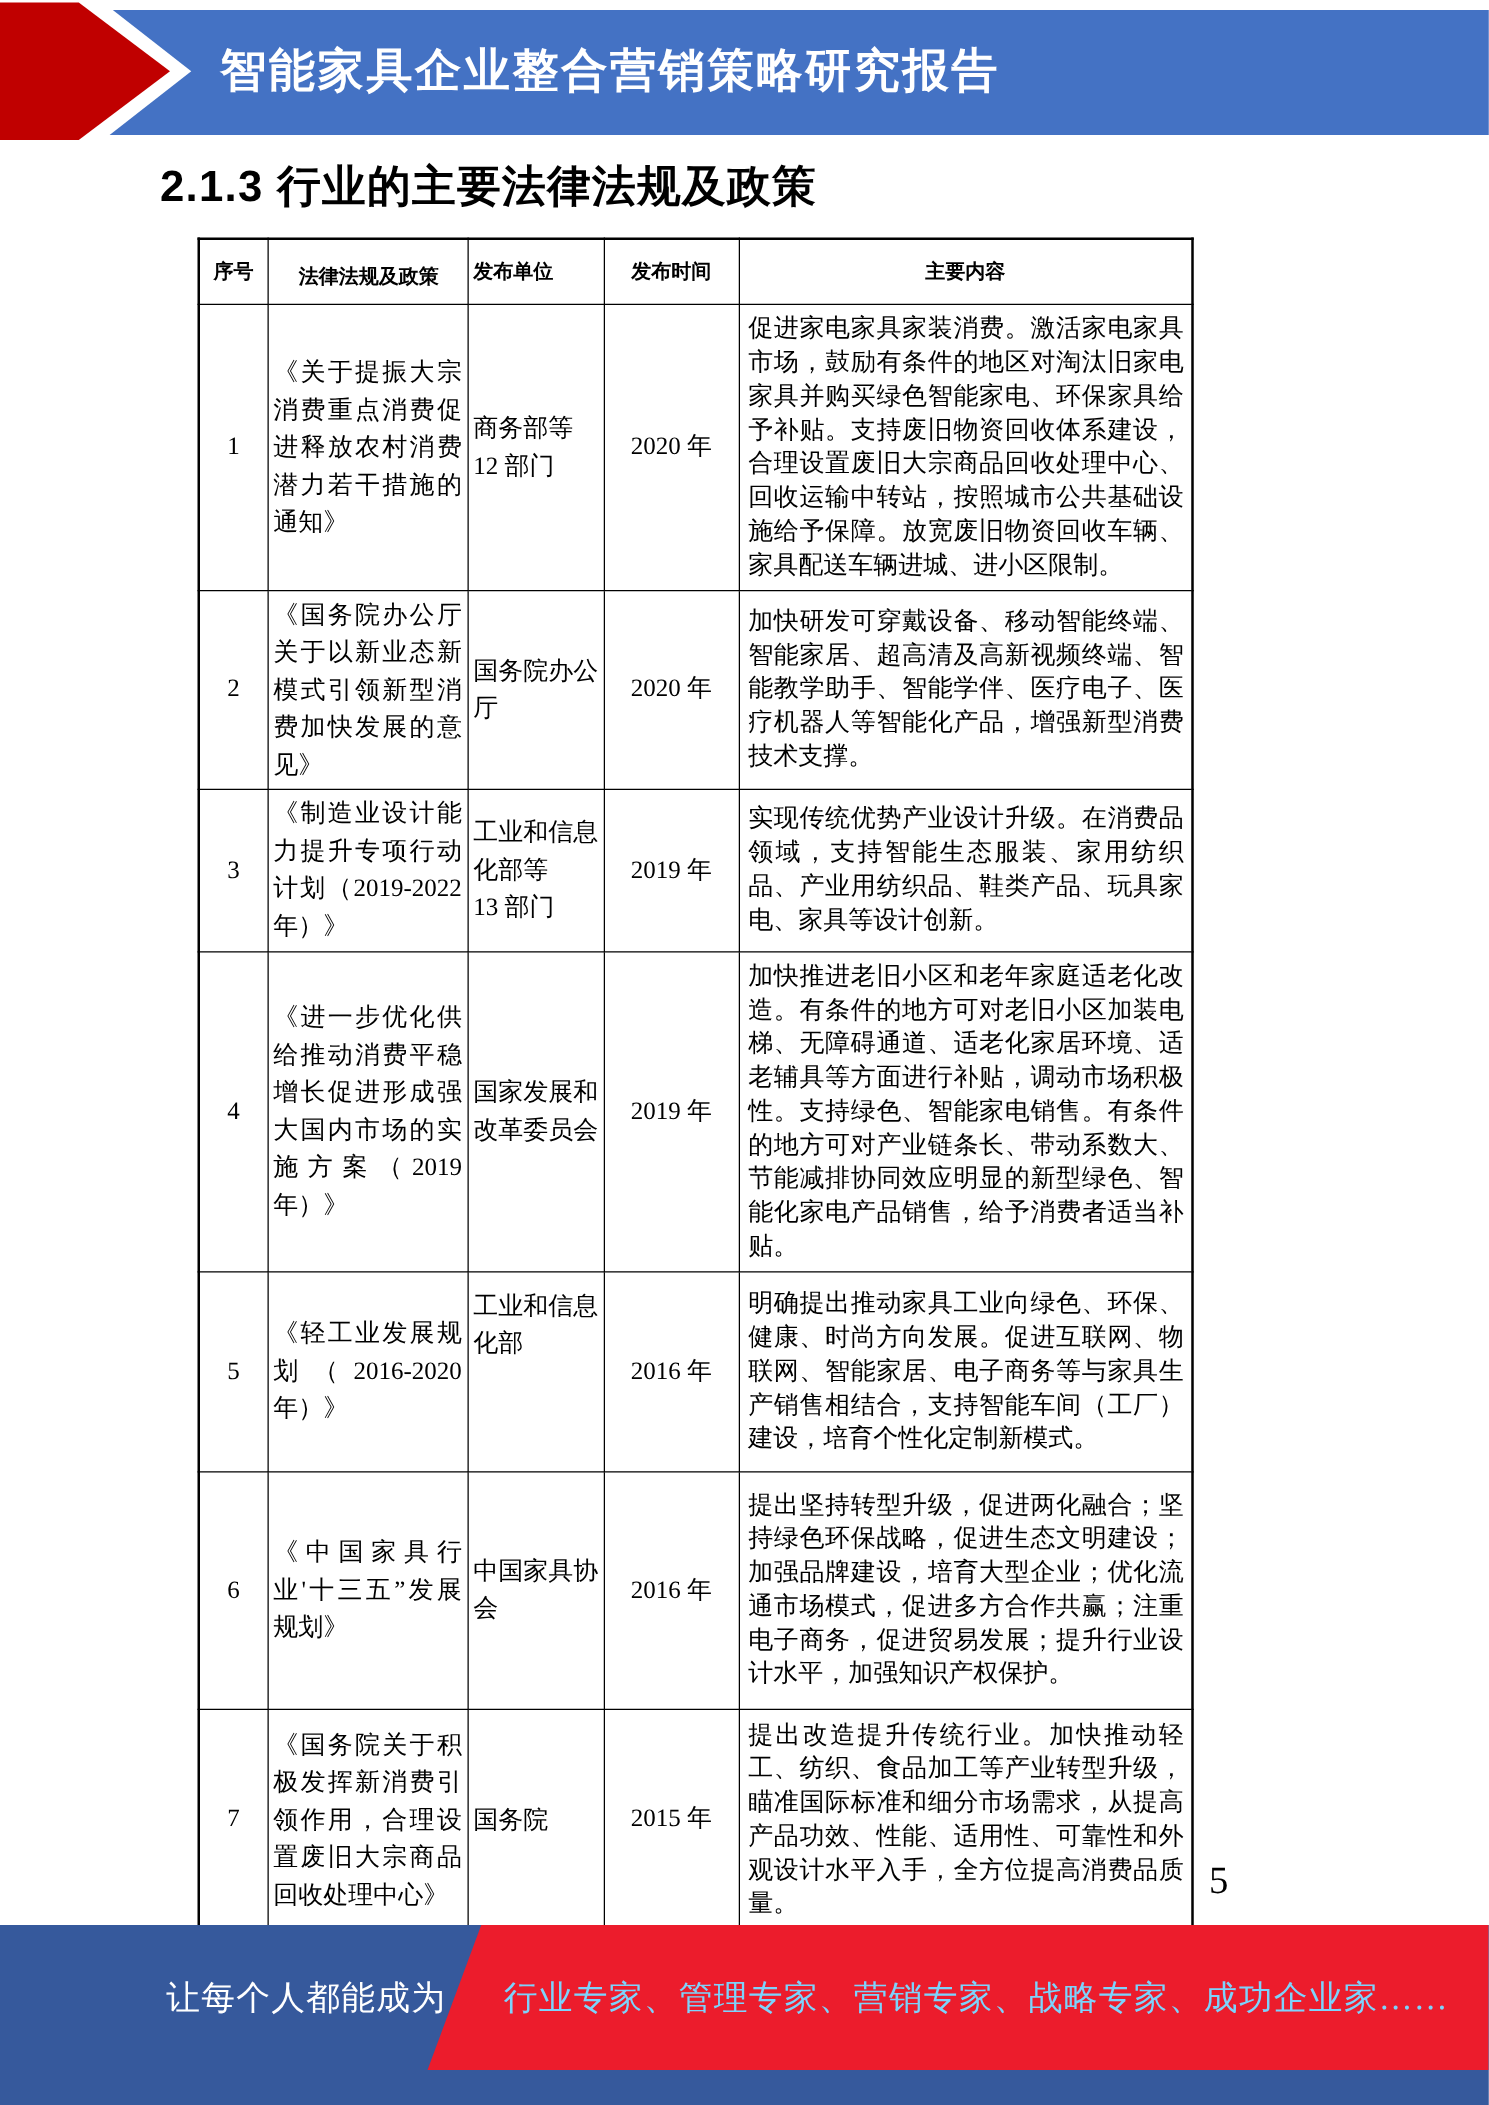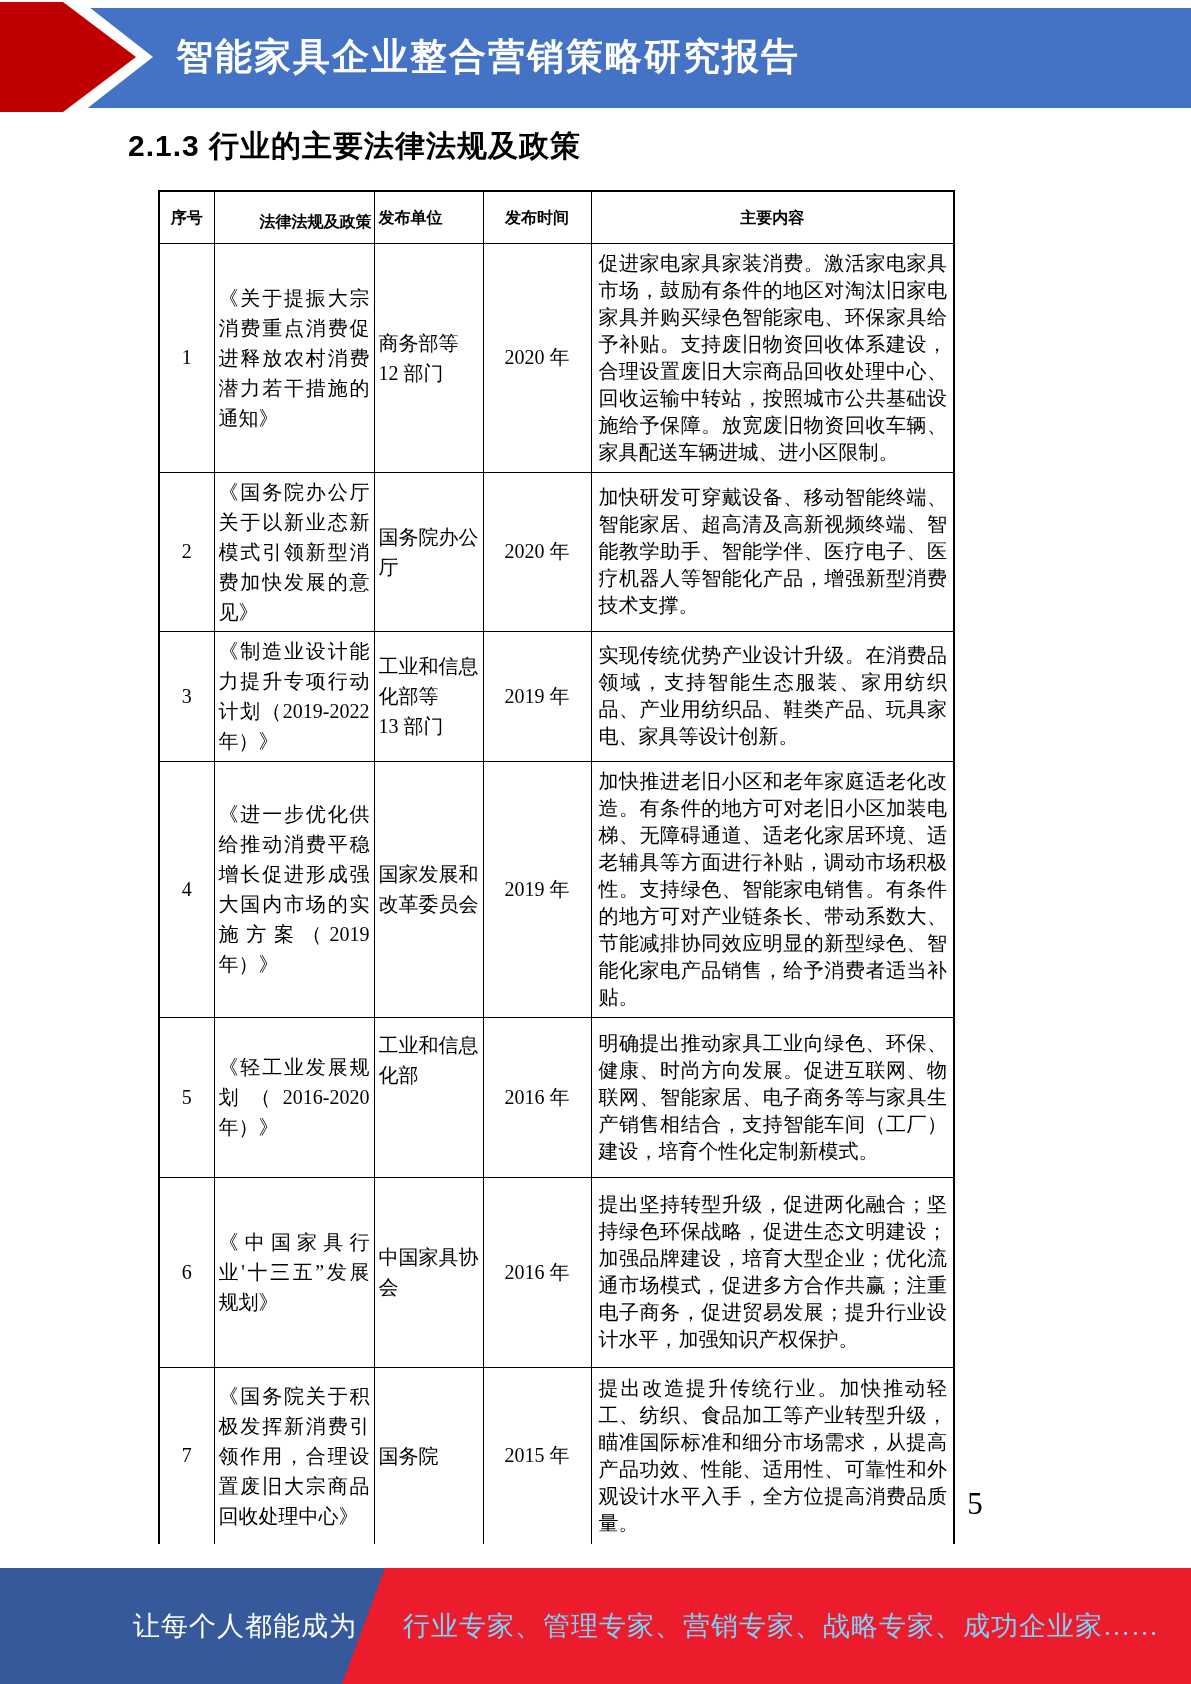--- a/index.html
+++ b/index.html
@@ -24,41 +24,41 @@
   .page-title{
     position:absolute;left:0;top:32px;width:976px;
     text-align:center;
     font-family:"Liberation Sans","DejaVu Sans",sans-serif;
     font-weight:bold;font-size:37px;color:#ffffff;letter-spacing:2px;
   }
   
   .section-heading{
     position:absolute;left:128px;top:126px;
     font-family:"Liberation Sans","DejaVu Sans",sans-serif;
-    font-weight:bold;font-size:30px;color:var(--ink);letter-spacing:1px;
+    font-weight:bold;font-size:35px;color:var(--ink);letter-spacing:1px;
   }
   
   table.policy-table{
     position:absolute;left:158px;top:190px;width:795px;
     border-collapse:collapse;table-layout:fixed;
     border-top:2px solid #000;border-left:2px solid #000;border-right:2px solid #000;
     font-size:20px;
   }
   .policy-table col.c-no{width:55px;}
   .policy-table col.c-policy{width:160px;}
   .policy-table col.c-unit{width:109px;}
   .policy-table col.c-date{width:108px;}
   .policy-table col.c-content{width:363px;}
   .policy-table th,.policy-table td{
     border:1px solid #000;vertical-align:middle;
     font-weight:normal;line-height:27px;
   }
   .policy-table thead tr{height:52px;}
   .policy-table th{font-weight:bold;text-align:center;font-size:16px;}
-  .policy-table th.h-policy{text-align:right;vertical-align:bottom;padding:0 2px 8px 4px;}
+  .policy-table th.h-policy{text-align:center;vertical-align:bottom;padding:0 2px 8px 4px;}
   .policy-table th.h-unit{text-align:left;padding-left:4px;}
   .policy-table td.cell-no{text-align:center;}
   .policy-table td.cell-policy{text-align:justify;padding:4px 4px;line-height:30px;}
   .policy-table td.cell-unit{padding:4px 2px 4px 4px;line-height:30px;white-space:pre-line;}
   .policy-table td.cell-date{text-align:center;}
   .policy-table td.cell-content{text-align:justify;padding:6px 6px 6px 7px;margin-top:12px;}
   .policy-table tbody tr:nth-child(1){height:207px;}
   .policy-table tbody tr:nth-child(2){height:125px;}
   .policy-table tbody tr:nth-child(3){height:130px;}
   .policy-table tbody tr:nth-child(4){height:242px;}
@@ -67,21 +67,21 @@
   .policy-table tbody tr:nth-child(7){height:177px;}
   .policy-table tbody tr:nth-child(5) td.cell-unit{vertical-align:top;padding-top:12px;}
   .policy-table tbody tr:last-child td{border-bottom:none;}
   
   .page-number{
     position:absolute;left:952px;top:1486px;width:46px;
     font-size:31px;text-align:center;color:var(--ink);
   }
   
   .footer{
-    position:absolute;left:0;bottom:0;width:1191px;height:116px;
+    position:absolute;left:0;bottom:0;width:1191px;height:144px;
     background:var(--footer-blue);overflow:hidden;
   }
   .footer-red-band{position:absolute;left:0;top:0;width:1191px;height:116px;}
   .footer-left-text{
     position:absolute;left:133px;top:0;height:116px;display:flex;align-items:center;
     color:#ffffff;font-size:27px;letter-spacing:1px;
   }
   .footer-right-text{
     position:absolute;left:403px;top:0;height:116px;display:flex;align-items:center;
     color:#7dd3fc;font-size:27px;letter-spacing:1px;

